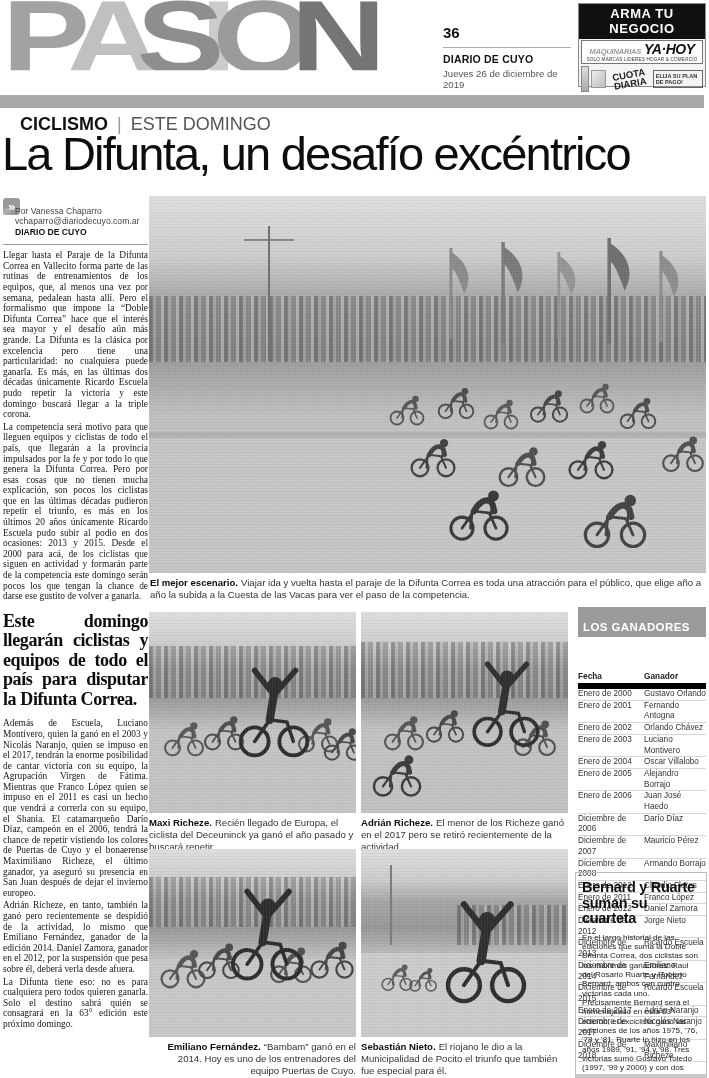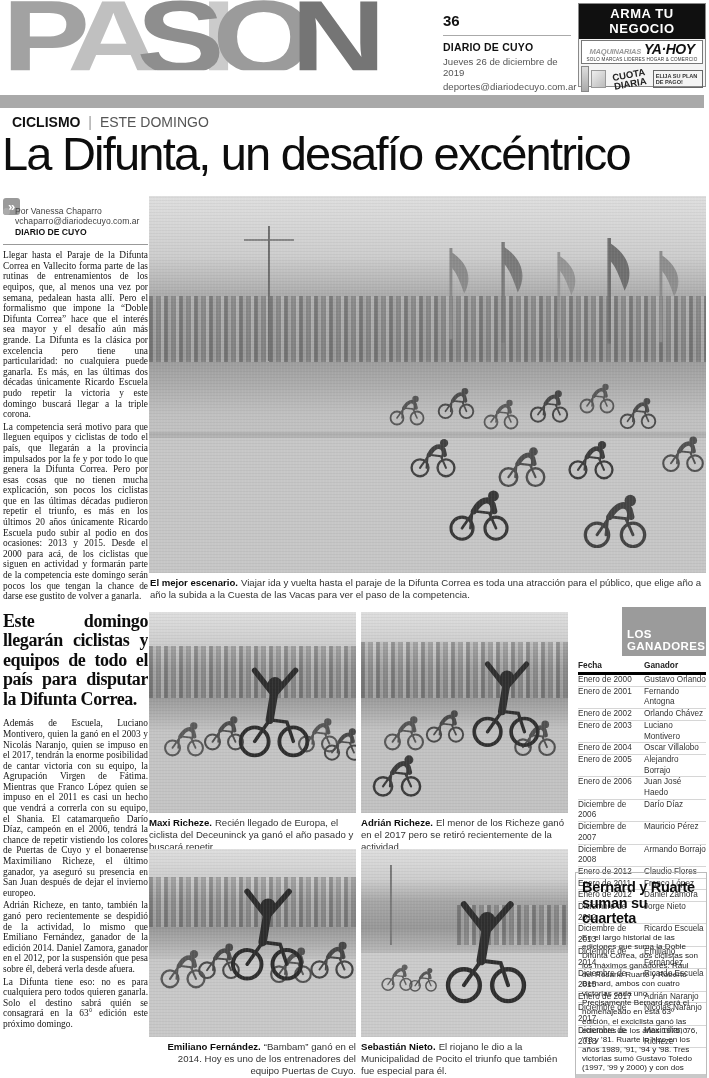--- a/index.html
+++ b/index.html
@@ -12,21 +12,21 @@
             letter-spacing:-0.185em;transform:scaleY(0.78);transform-origin:top left;
             font-family:"Liberation Sans",sans-serif;}
   .masthead span{display:inline-block;}
   .masthead span:nth-child(1){color:#a2a2a2;}
   .masthead span:nth-child(2){color:#c0c0c0;}
   .masthead span:nth-child(3){color:#8e8e8e;z-index:2;}
   .masthead span:nth-child(4){color:#cbcbcb;}
   .masthead span:nth-child(5){color:#9b9b9b;}
   .masthead span:nth-child(6){color:#757575;}
 
-  .paperinfo{position:absolute;left:443px;top:12px;width:128px;}
+  .paperinfo{position:absolute;left:443px;top:24px;width:128px;}
   .pageno{font-weight:bold;font-size:15px;margin-bottom:6px;}
   .papername{border-top:1px solid #aaa;padding-top:5px;font-weight:bold;font-size:10.5px;letter-spacing:0.2px;}
   .paperdate,.paperemail{font-size:9.6px;color:#555;margin-top:3px;}
 
   .ad{position:absolute;left:578px;top:3px;width:128px;height:84px;border:1px solid #8a8a8a;
       box-sizing:border-box;background:#f4f4f4;display:flex;flex-direction:column;}
   .ad-top{background:#101010;color:#fff;font-weight:bold;font-size:13px;text-align:center;
           padding:2px 0 3px;letter-spacing:0.6px;}
   .ad-brand{border:1px solid #777;margin:1px 2px;padding:0 2px;background:#fff;}
   .ad-brand-row{display:flex;align-items:baseline;justify-content:center;gap:3px;}
@@ -38,21 +38,21 @@
   .ad-box{width:20px;height:16px;border:1px solid #999;background:linear-gradient(135deg,#eee,#bbb);}
   .ad-cuota{font-weight:bold;font-size:9.5px;line-height:9px;transform:rotate(-10deg);color:#222;text-align:center;}
   .ad-elija{border:1px solid #666;font-weight:bold;font-size:5.6px;line-height:6px;padding:2px;color:#333;text-align:left;}
   .ad-phones{display:flex;justify-content:space-between;font-weight:bold;font-size:10.5px;
              padding:0 2px 2px;color:#111;letter-spacing:-0.3px;}
   .ph-ico{font-size:9px;color:#444;}
 
   .graybar{position:absolute;left:0;top:95px;width:704px;height:13px;background:#a9a9a9;}
 
   
-  .kicker{position:absolute;left:12px;top:114px;font-size:14px;}
+  .kicker{position:absolute;left:20px;top:114px;font-size:18px;}
   .kicker .sec{font-weight:bold;color:#111;}
   .kicker .sep{color:#999;margin:0 4px;}
   .kicker .top{color:#555;}
   .headline{position:absolute;left:2px;top:130px;width:707px;font-size:47px;font-weight:normal;
             letter-spacing:-1.8px;line-height:1;color:#0d0d0d;}
 
   
   .leftcol{position:absolute;left:3px;top:197px;width:145px;height:879px;overflow:hidden;}
   .lead{position:relative;padding-left:27px;font-size:13px;line-height:15.6px;color:#2a2a2a;}
   .lead-icon{position:absolute;left:0;top:1px;width:17px;height:17px;background:#9a9a9a;color:#fff;
@@ -78,22 +78,22 @@
                     repeating-linear-gradient(90deg,rgba(255,255,255,.05) 0 1px,transparent 1px 3px);}
   .ph-svg{position:absolute;inset:0;width:100%;height:100%;}
 
   
   .caption{position:absolute;font-size:9.6px;line-height:12.2px;color:#333;text-align:left;}
   .cap-lead{font-weight:bold;color:#0d0d0d;margin-right:3px;}
 
   
   .wtable{position:absolute;left:578px;top:607px;width:128px;}
   .wt-title{background:#9b9b9b;color:#fff;font-weight:bold;font-size:11.5px;letter-spacing:0.4px;
-            padding:21px 5px 4px;margin-left:44px;}
-  .wt-head{display:flex;font-weight:bold;font-size:8.3px;padding:4px 0 2px;border-bottom:3px solid #000000;color:#222;}
+            padding:14px 5px 4px;}
+  .wt-head{display:flex;font-weight:bold;font-size:8.3px;padding:4px 0 2px;border-bottom:6px solid #000000;color:#222;margin-top:30px;}
   .wt-head span:first-child,.trow .td-date{width:66px;flex:none;}
   .trow{display:flex;font-size:8.2px;line-height:10.7px;border-bottom:1px solid #d6d6d6;color:#333;}
   .td-win{flex:1;}
 
   
   .sidebox{position:absolute;left:575px;top:872px;width:132px;height:206px;border:1px solid #bbb;
            border-bottom:4px solid #c9c9c9;box-sizing:border-box;padding:7px 6px;overflow:hidden;}
   .sb-title{font-weight:bold;font-size:14.5px;line-height:15.5px;letter-spacing:-0.3px;margin-bottom:6px;color:#0d0d0d;}
   .sb-body{font-size:8.1px;line-height:9.35px;color:#222;}
 </style>

